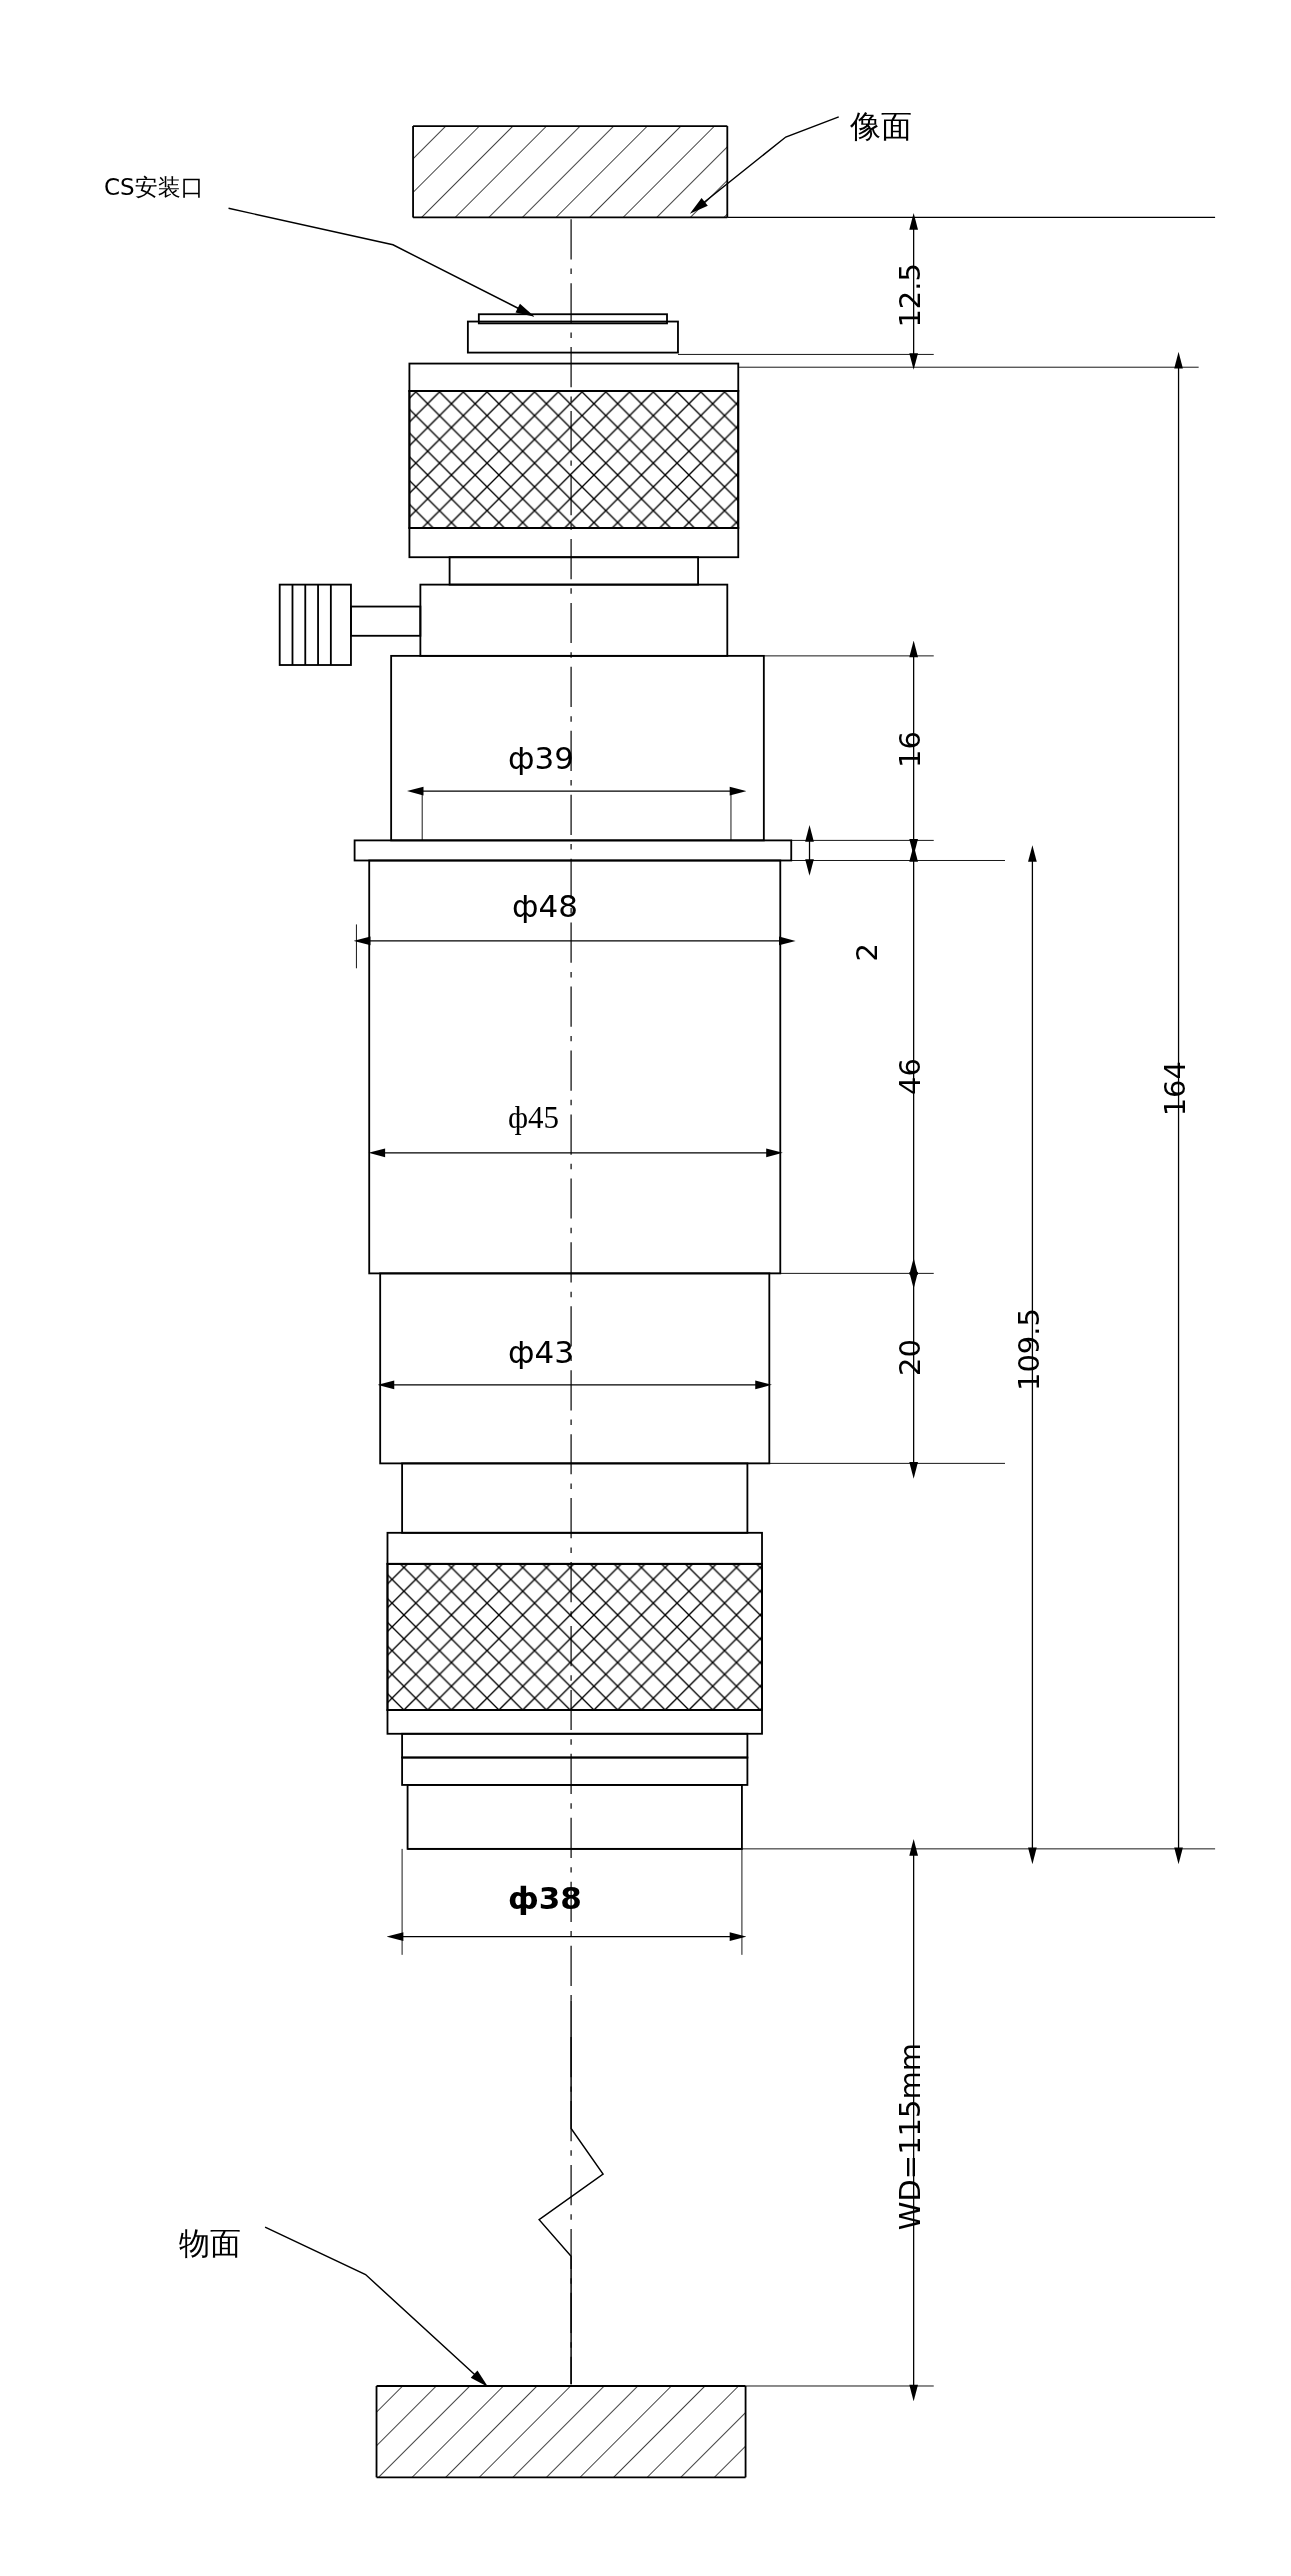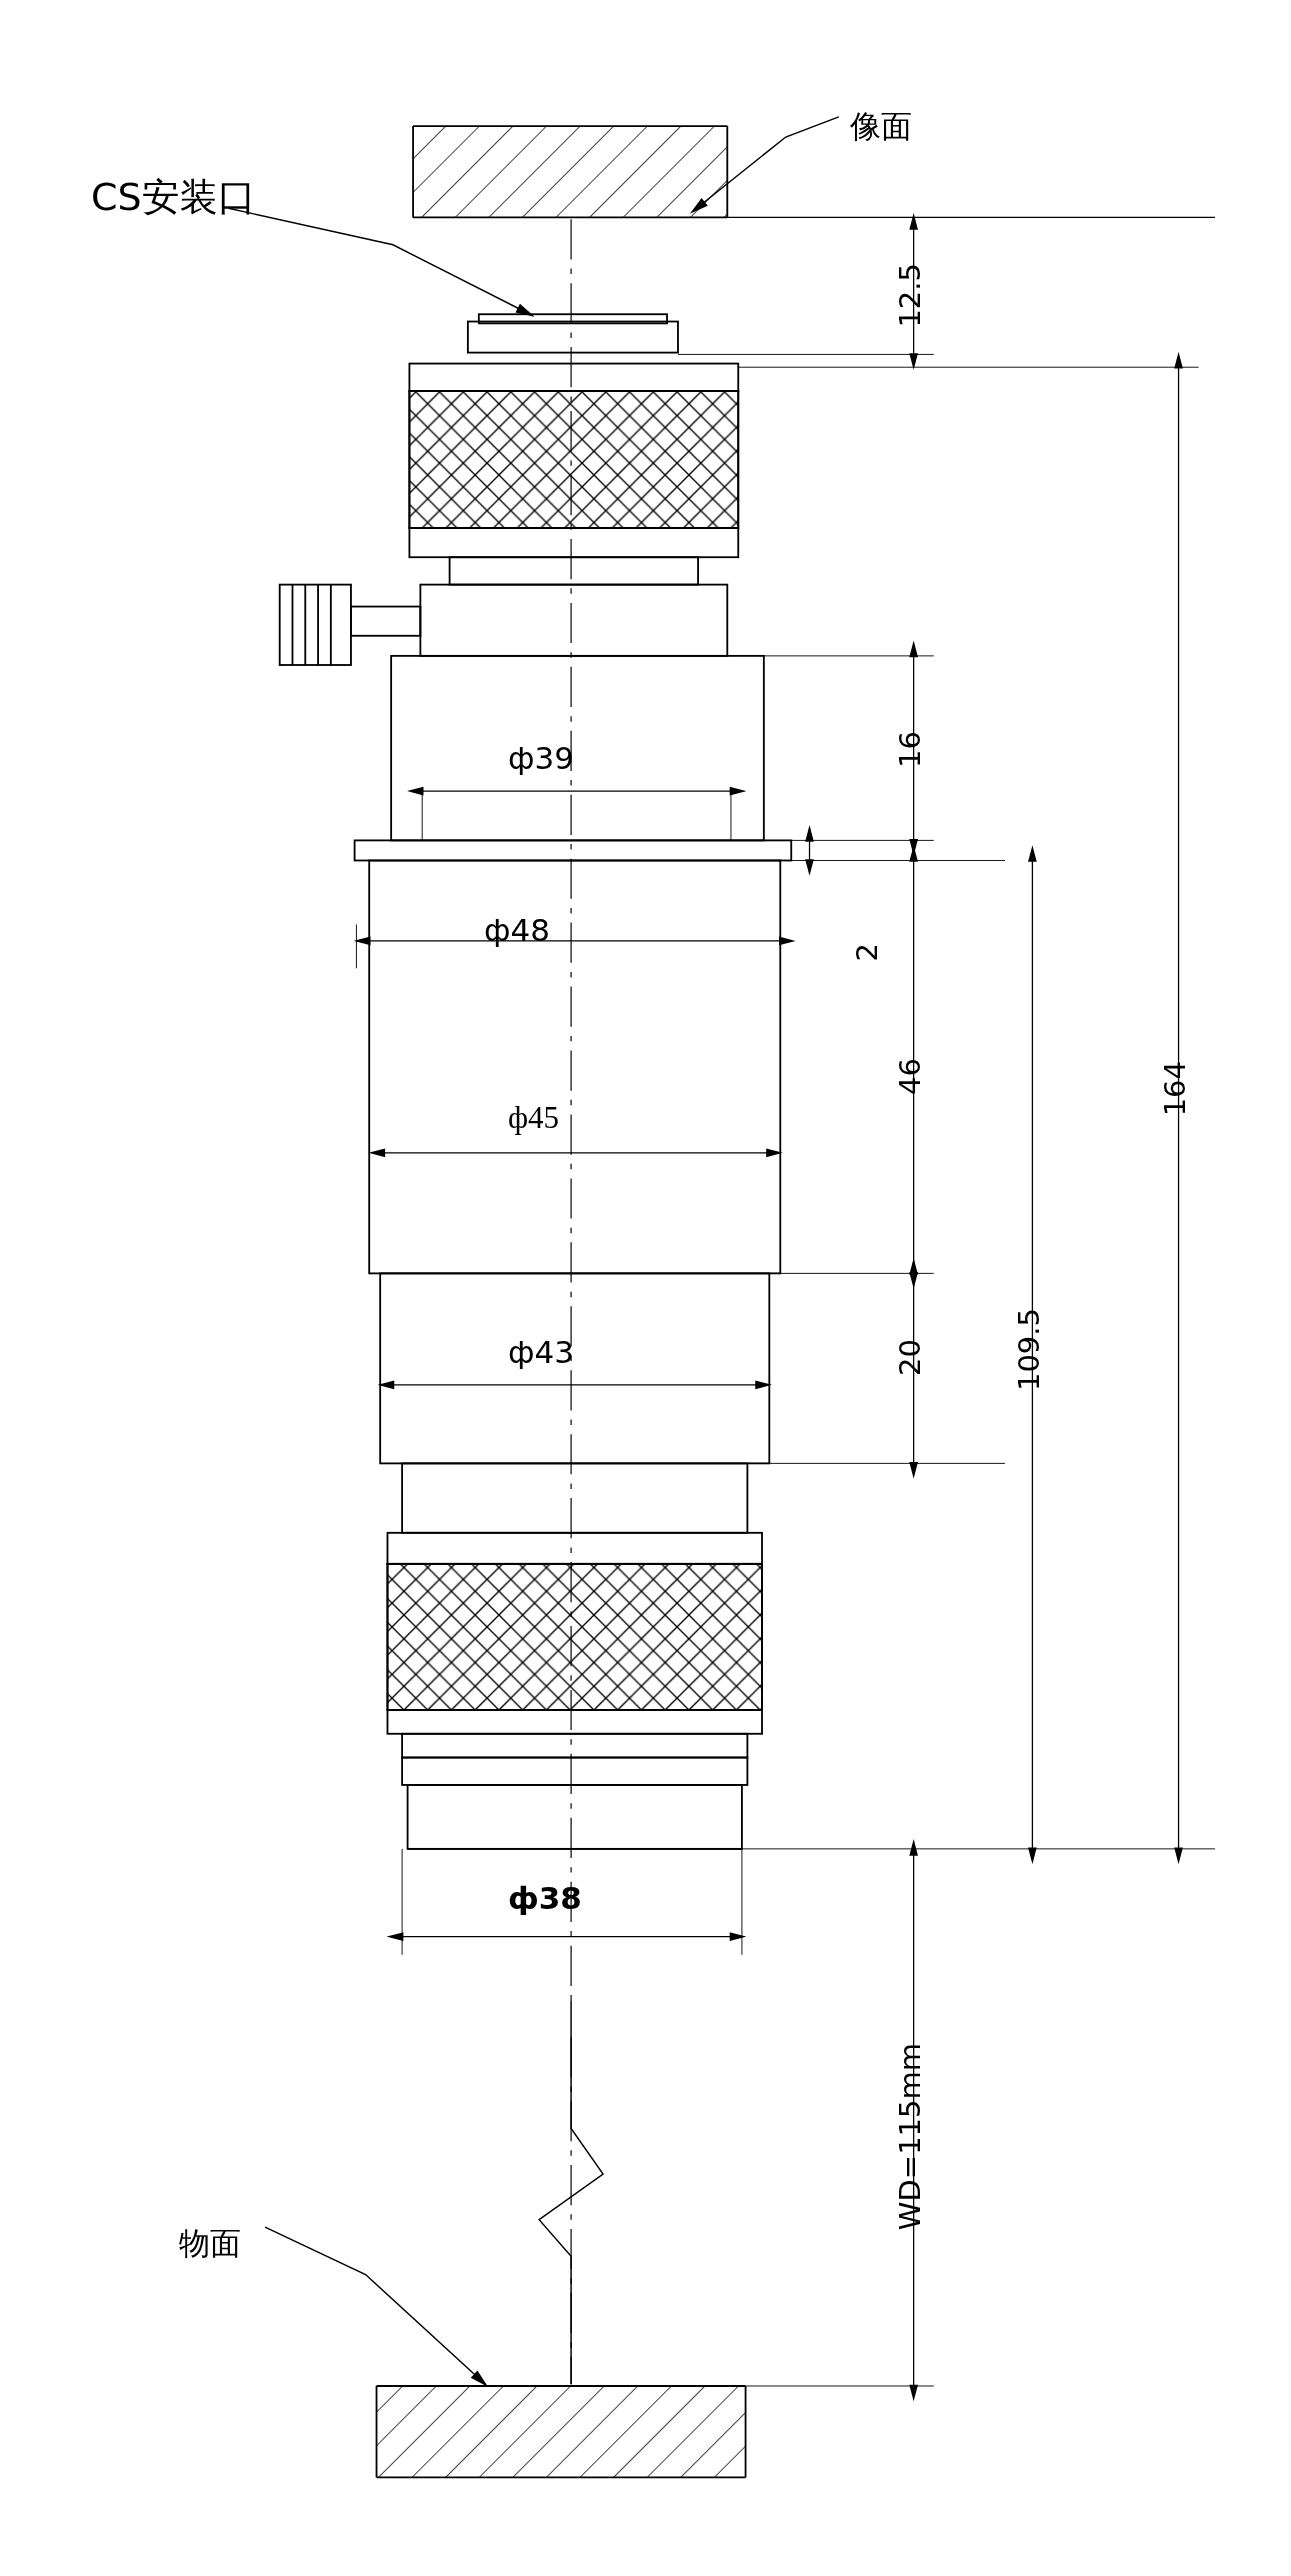--- a/index.html
+++ b/index.html
@@ -170,26 +170,26 @@
 
         <line x1="1000" y1="2030" x2="1000" y2="2612" marker-start="url(#arrS)" marker-end="url(#arrE)"></line>
         <line x1="816" y1="2612" x2="1022" y2="2612" stroke-width="1"></line>
       </g>
 
     </g>
   </svg>
 
   <div class="lbl" style="left:850px;top:90px;font-size:31px;margin-top:16px;">像面</div>
 
-  <div class="lbl" style="left:91px;top:172px;font-size:38px;text-align:right;">CS安装口</div>
+  <div class="lbl" style="left:104px;top:172px;font-size:23px;text-align:right;">CS安装口</div>
 
   <div class="lbl" style="left:179px;top:2203px;font-size:31px;margin-top:20px;">物面</div>
 
   <div class="lbl" style="left:508px;top:740px;font-size:31px;">ф39</div>
-  <div class="lbl" style="left:484px;top:888px;font-size:31px;margin-top:24px;">ф48</div>
+  <div class="lbl" style="left:512px;top:888px;font-size:31px;">ф48</div>
   <div class="lbl" style="left:508px;top:1100px;font-size:31px;font-family:Liberation Serif, serif;">ф45</div>
   <div class="lbl" style="left:508px;top:1334px;font-size:31px;text-align:center;">ф43</div>
   <div class="lbl" style="left:508px;top:1880px;font-size:31px;font-weight:bold;">ф38</div>
 
   <div class="lbl v" style="left:893px;top:263px;font-size:29px;transform:rotate(-90deg) translate(-100%,0);">12.5</div>
 
   <div class="lbl v" style="left:893px;top:731px;font-size:29px;transform:rotate(-90deg) translate(-100%,0);">16</div>
 
   <div class="lbl v" style="left:850px;top:943px;font-size:29px;transform:rotate(-90deg) translate(-100%,0);">2</div>
 

